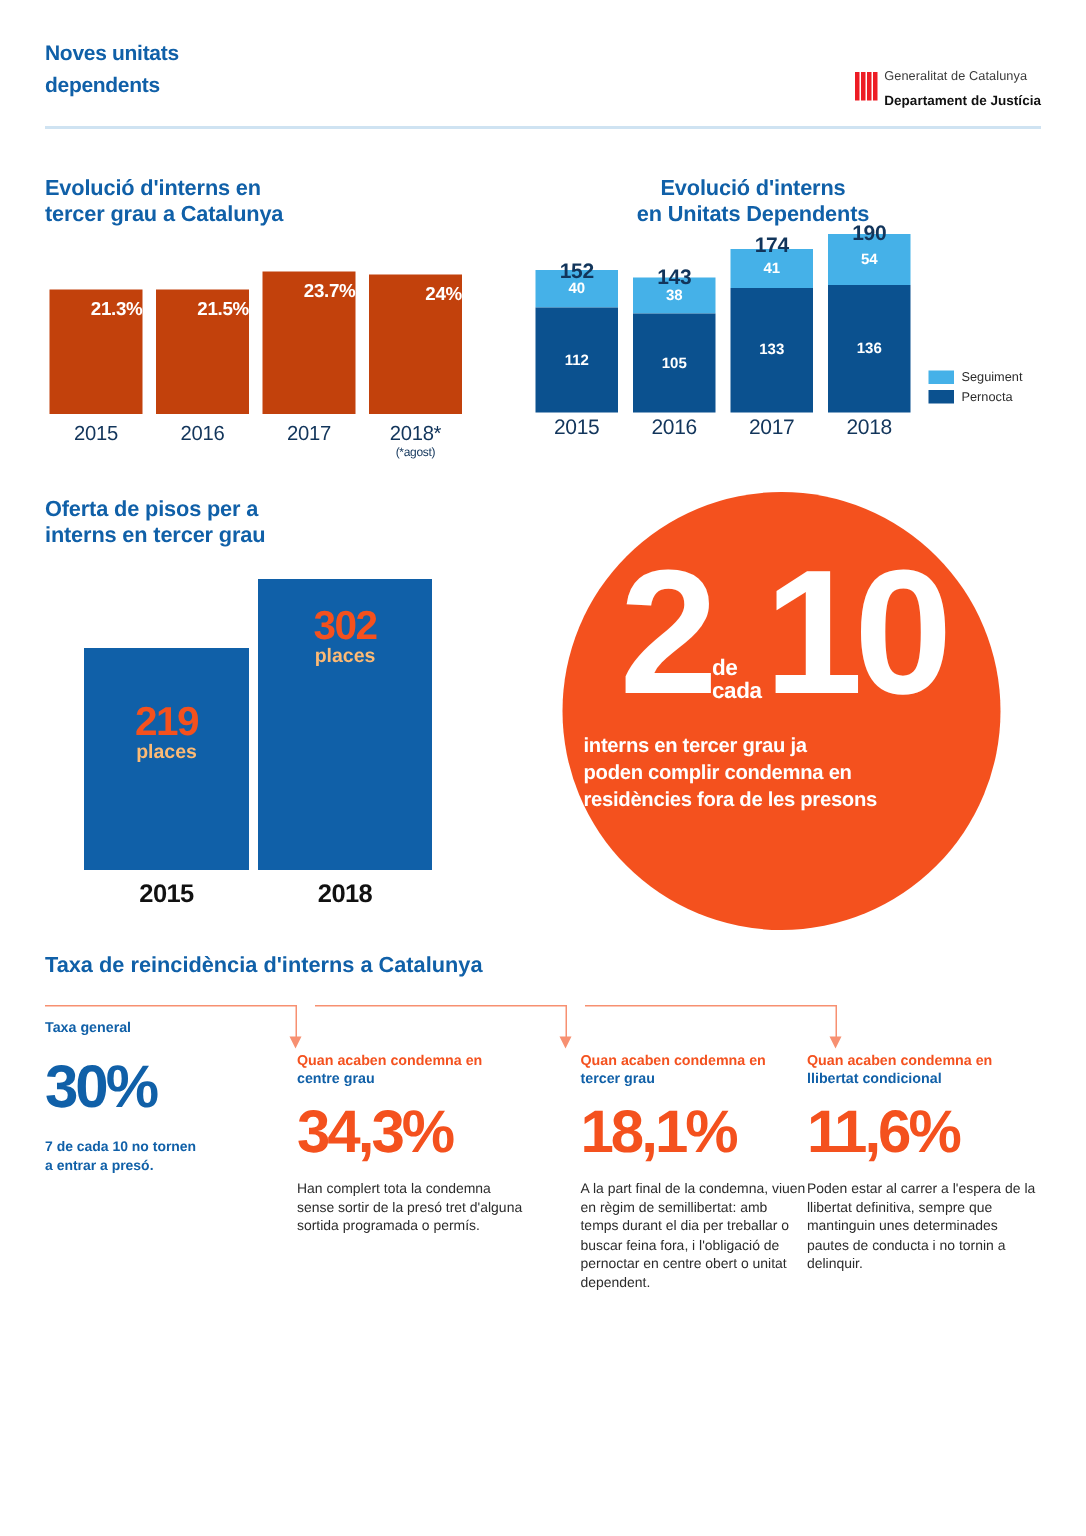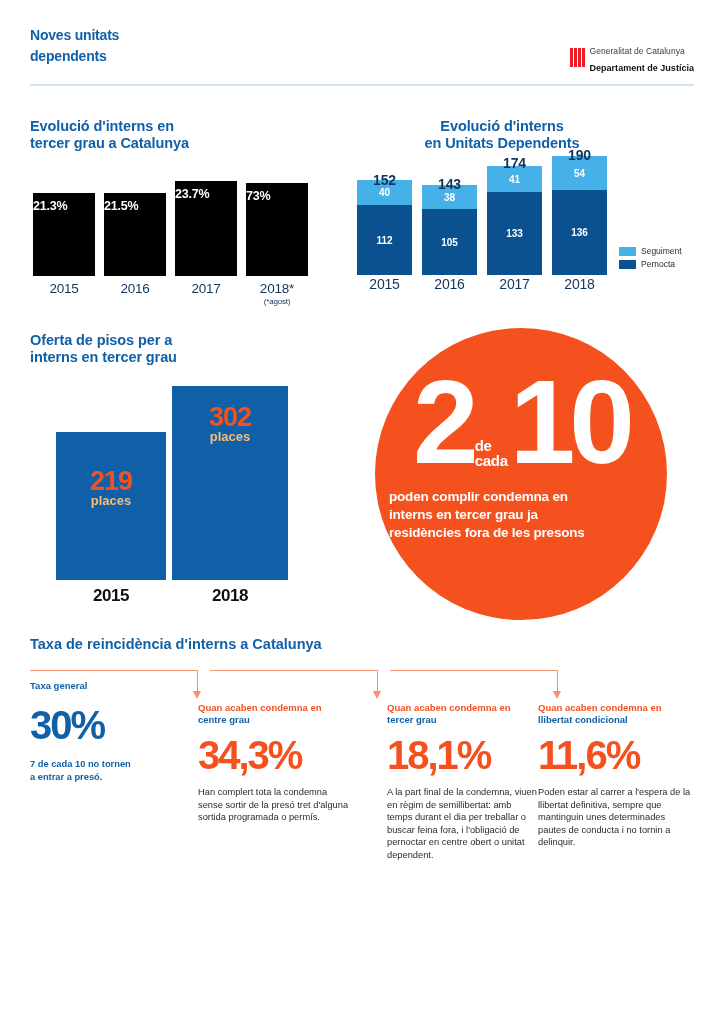--- a/index.html
+++ b/index.html
@@ -32,22 +32,22 @@
   
   .sec-title {
     position:absolute; color:#1060a8; font-size:14.5px; font-weight:bold;
     line-height:17px; letter-spacing:-0.1px;
   }
 
   
   #chart1 { position:absolute; left:33px; top:178px; width:272px; height:98px; }
   #chart1 .col { position:absolute; bottom:0; width:62px; }
   #chart1 .bar {
-    background:#000000; width:100%; position:relative;
-    display:flex; justify-content:flex-start;
+    background:#c2410c; width:100%; position:relative;
+    display:flex; justify-content:flex-end;
   }
   #chart1 .bar span {
     color:#fff; font-size:12.5px; font-weight:bold; margin-top:6px;
     letter-spacing:-0.2px;
   }
   .xlab-navy {
     position:absolute; width:62px; text-align:center;
     color:#12355b; font-size:13.5px; letter-spacing:-0.2px;
   }
   .xlab-sub {
@@ -180,21 +180,21 @@
       <span>21.5%</span>
     </div>
   </div>
   <div class="col" style="left:142px;">
     <div class="bar" style="height:95px;">
       <span>23.7%</span>
     </div>
   </div>
   <div class="col" style="left:213px;">
     <div class="bar" style="height:93px;">
-      <span>73%</span>
+      <span>24%</span>
     </div>
   </div>
 </div>
 
 <div class="xlab-navy" style="left:33px;  top:281px;">2015</div>
 <div class="xlab-navy" style="left:104px; top:281px;">2016</div>
 <div class="xlab-navy" style="left:175px; top:281px;">2017</div>
 <div class="xlab-navy" style="left:246px; top:281px;">
   <span>2018*</span>
   <span class="xlab-sub">(*agost)</span>
@@ -287,22 +287,22 @@
 <div id="circle">
   <div class="big-row">
     <span class="big-num">2</span>
     <span class="decada">
       <span>de</span><br>
       <span>cada</span>
     </span>
     <span class="big-num">10</span>
   </div>
   <div class="circle-body">
+    <div>interns en tercer grau ja</div>
     <div>poden complir condemna en</div>
-    <div>interns en tercer grau ja</div>
     <div>residències fora de les presons</div>
   </div>
 </div>
 
 <div id="bottom">
   <div class="sec-title2">Taxa de reincidència d'interns a Catalunya</div>
 
   <div class="connectors">
     <div class="conn" style="left:0px;   width:168px;"></div>
     <div class="conn" style="left:180px; width:168px;"></div>

